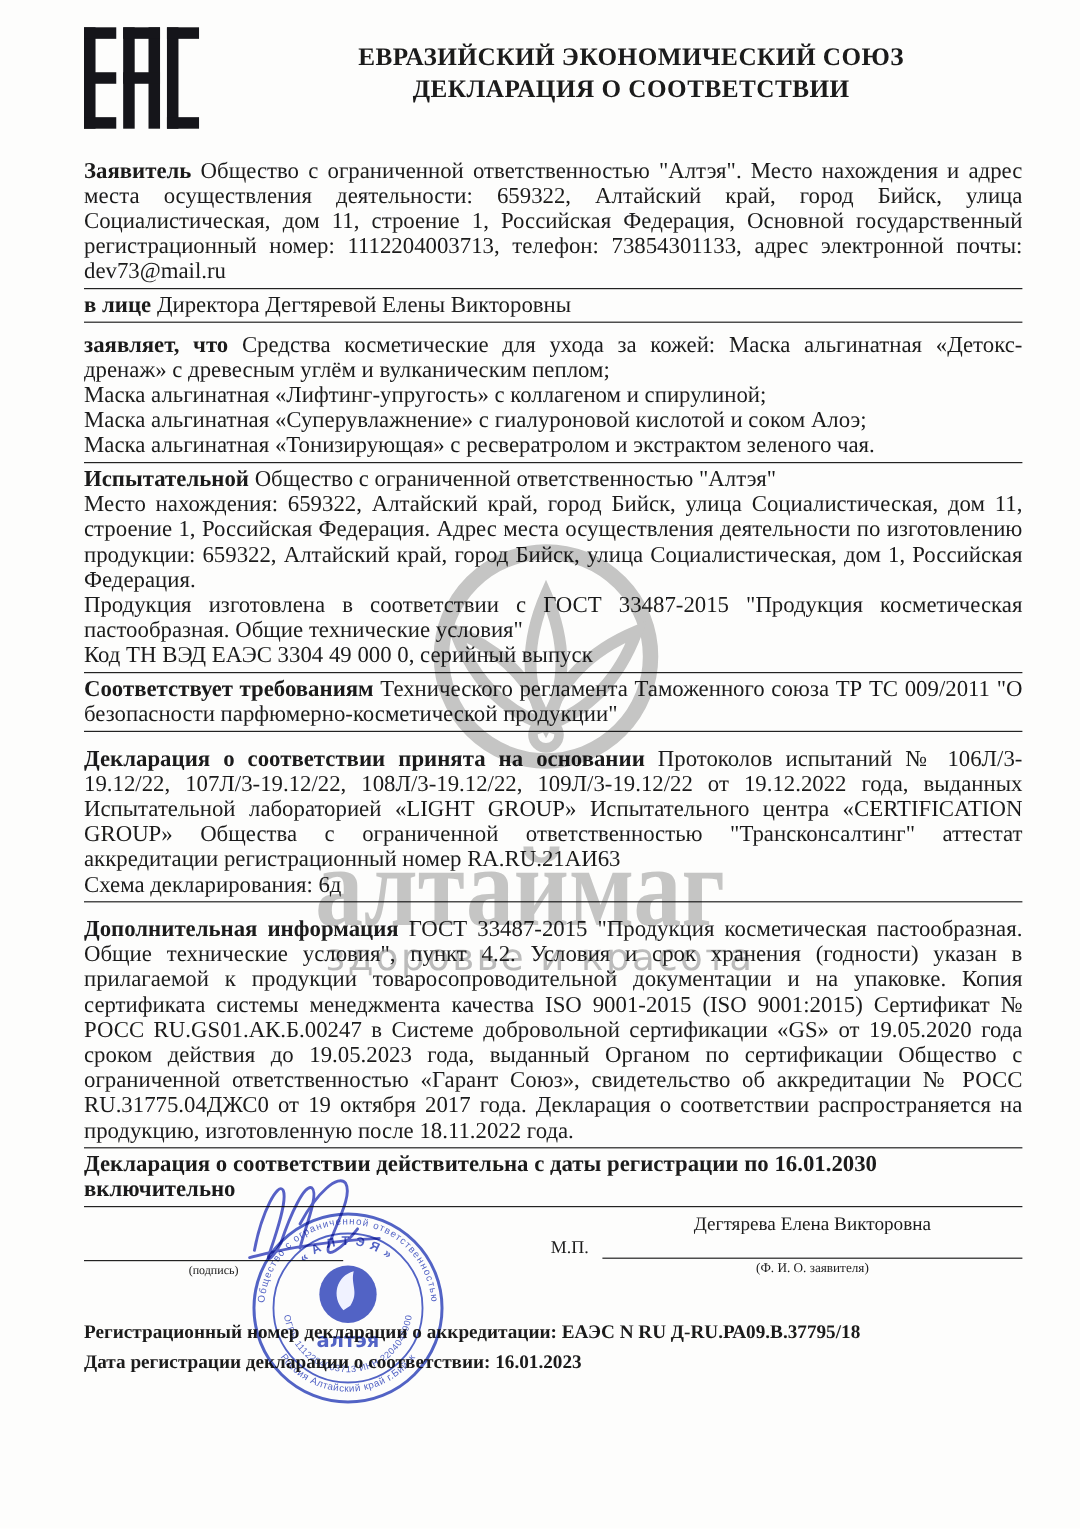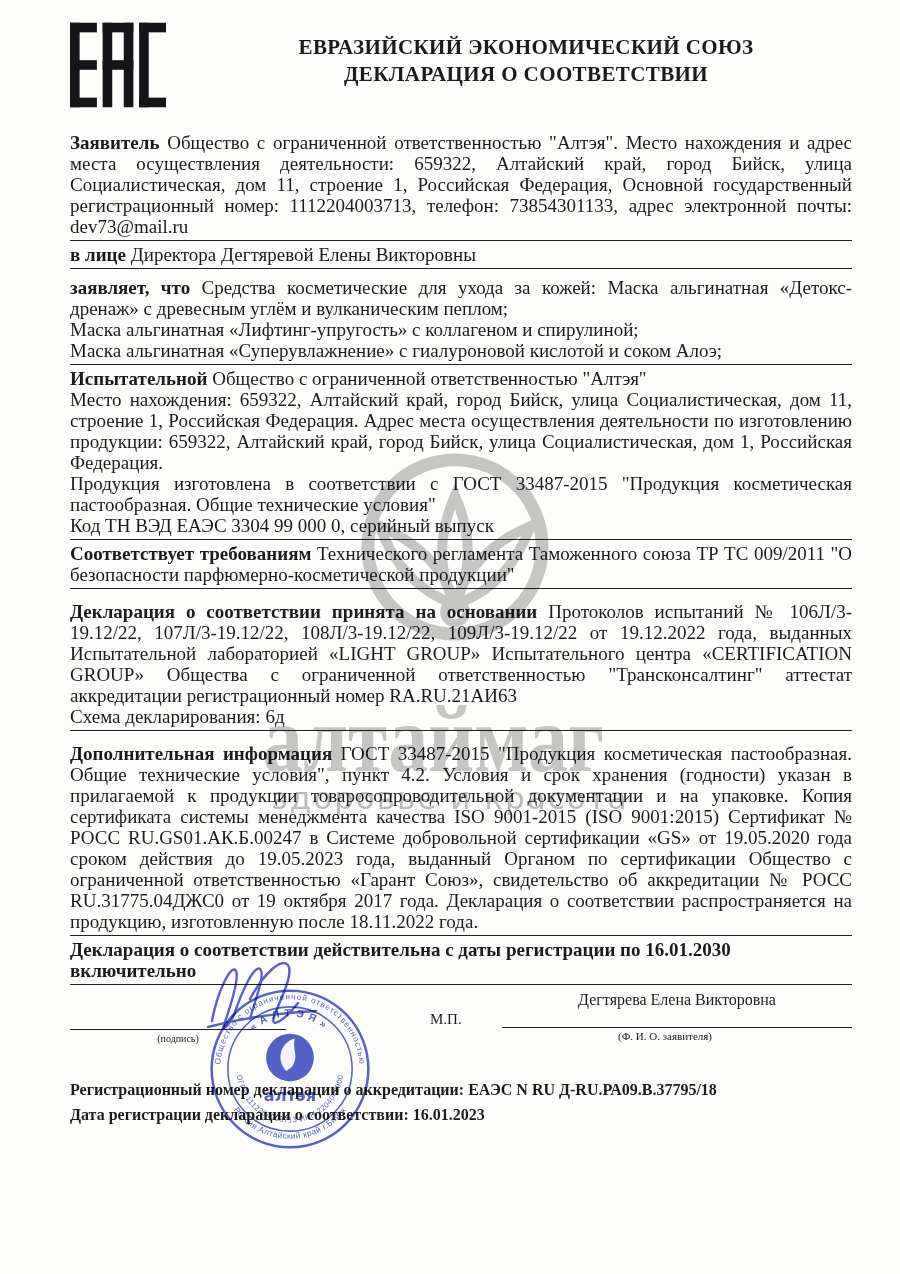--- a/index.html
+++ b/index.html
@@ -22,24 +22,24 @@
   .sec .line { text-align:left; }
   .rule { border:none; border-top:1.8px solid #222; margin:3px 0 3px; }
   .pad-top { padding-top:9px; }
   .pad-top-sm { padding-top:5px; }
   .bold-line { font-weight:bold; text-align:left; }
 
   
   .sig-row { position:relative; height:74px; margin-top:4px; }
   .sig-line-left { position:absolute; left:0; top:40px; width:216px; border-bottom:1.6px solid #222; }
   .sig-caption-left { position:absolute; left:38px; top:44px; width:140px; text-align:center; font-size:10px; }
-  .sig-mp { position:absolute; left:360px; top:22px; font-size:15px; }
+  .sig-mp { position:absolute; left:389px; top:22px; font-size:15px; }
   .sig-name { position:absolute; left:432px; top:2px; width:350px; text-align:center; font-size:16px; }
   .sig-line-right { position:absolute; left:432px; top:38px; width:350px; border-bottom:1.6px solid #222; }
-  .sig-caption-right { position:absolute; left:420px; top:41px; width:350px; text-align:center; font-size:11px; }
+  .sig-caption-right { position:absolute; left:432px; top:41px; width:350px; text-align:center; font-size:11px; }
 
   .reg-line { font-weight:bold; font-size:16px; margin-top:18px; text-align:left; }
   .date-line { font-weight:bold; font-size:16px; margin-top:7px; text-align:left; }
 
   
   .overlay { position:absolute; pointer-events:none; }
   .wm-emblem { left:356px; top:448px; width:198px; height:198px; z-index:2; mix-blend-mode:multiply; opacity:0.5; }
   .wm-brand {
     left:0; top:684px; width:900px; text-align:center; z-index:2;
     font-family:Liberation Serif, serif; font-weight:bold; font-size:95px;
@@ -107,28 +107,29 @@
 
     <div class="sec">
       <p class="line"><b>в лице</b> <span>Директора Дегтяревой Елены Викторовны</span></p>
     </div>
     <div class="rule"></div>
 
     <div class="sec pad-top-sm">
       <p><b>заявляет, что</b> <span>Средства косметические для ухода за кожей: Маска альгинатная «Детокс-дренаж» с древесным углём и вулканическим пеплом;</span></p>
       <p class="line">Маска альгинатная «Лифтинг-упругость» с коллагеном и спирулиной;</p>
       <p class="line">Маска альгинатная «Суперувлажнение» с гиалуроновой кислотой и соком Алоэ;</p>
+      <p class="line">Маска альгинатная «Тонизирующая» с ресвератролом и экстрактом зеленого чая.</p>
     </div>
     <div class="rule"></div>
 
     <div class="sec">
       <p class="line"><b>Испытательной</b> <span>Общество с ограниченной ответственностью "Алтэя"</span></p>
       <p>Место нахождения: 659322, Алтайский край, город Бийск, улица Социалистическая, дом 11, строение 1, Российская Федерация. Адрес места осуществления деятельности по изготовлению продукции: 659322, Алтайский край, город Бийск, улица Социалистическая, дом 1, Российская Федерация.</p>
       <p>Продукция изготовлена в соответствии с ГОСТ 33487-2015 "Продукция косметическая пастообразная. Общие технические условия"</p>
-      <p class="line">Код ТН ВЭД ЕАЭС 3304 99 000 0, серийный выпуск</p>
+      <p class="line">Код ТН ВЭД ЕАЭС 3304 49 000 0, серийный выпуск</p>
     </div>
     <div class="rule"></div>
 
     <div class="sec">
       <p><b>Соответствует требованиям</b> <span>Технического регламента Таможенного союза ТР ТС 009/2011 "О безопасности парфюмерно-косметической продукции"</span></p>
     </div>
     <div class="rule"></div>
 
     <div class="sec pad-top">
       <p><b>Декларация о соответствии принята на основании</b> <span>Протоколов испытаний № 106Л/3-19.12/22, 107Л/3-19.12/22, 108Л/3-19.12/22, 109Л/3-19.12/22 от 19.12.2022 года, выданных Испытательной лабораторией «LIGHT GROUP» Испытательного центра «CERTIFICATION GROUP» Общества с ограниченной ответственностью "Трансконсалтинг" аттестат аккредитации регистрационный номер RA.RU.21АИ63</span></p>

